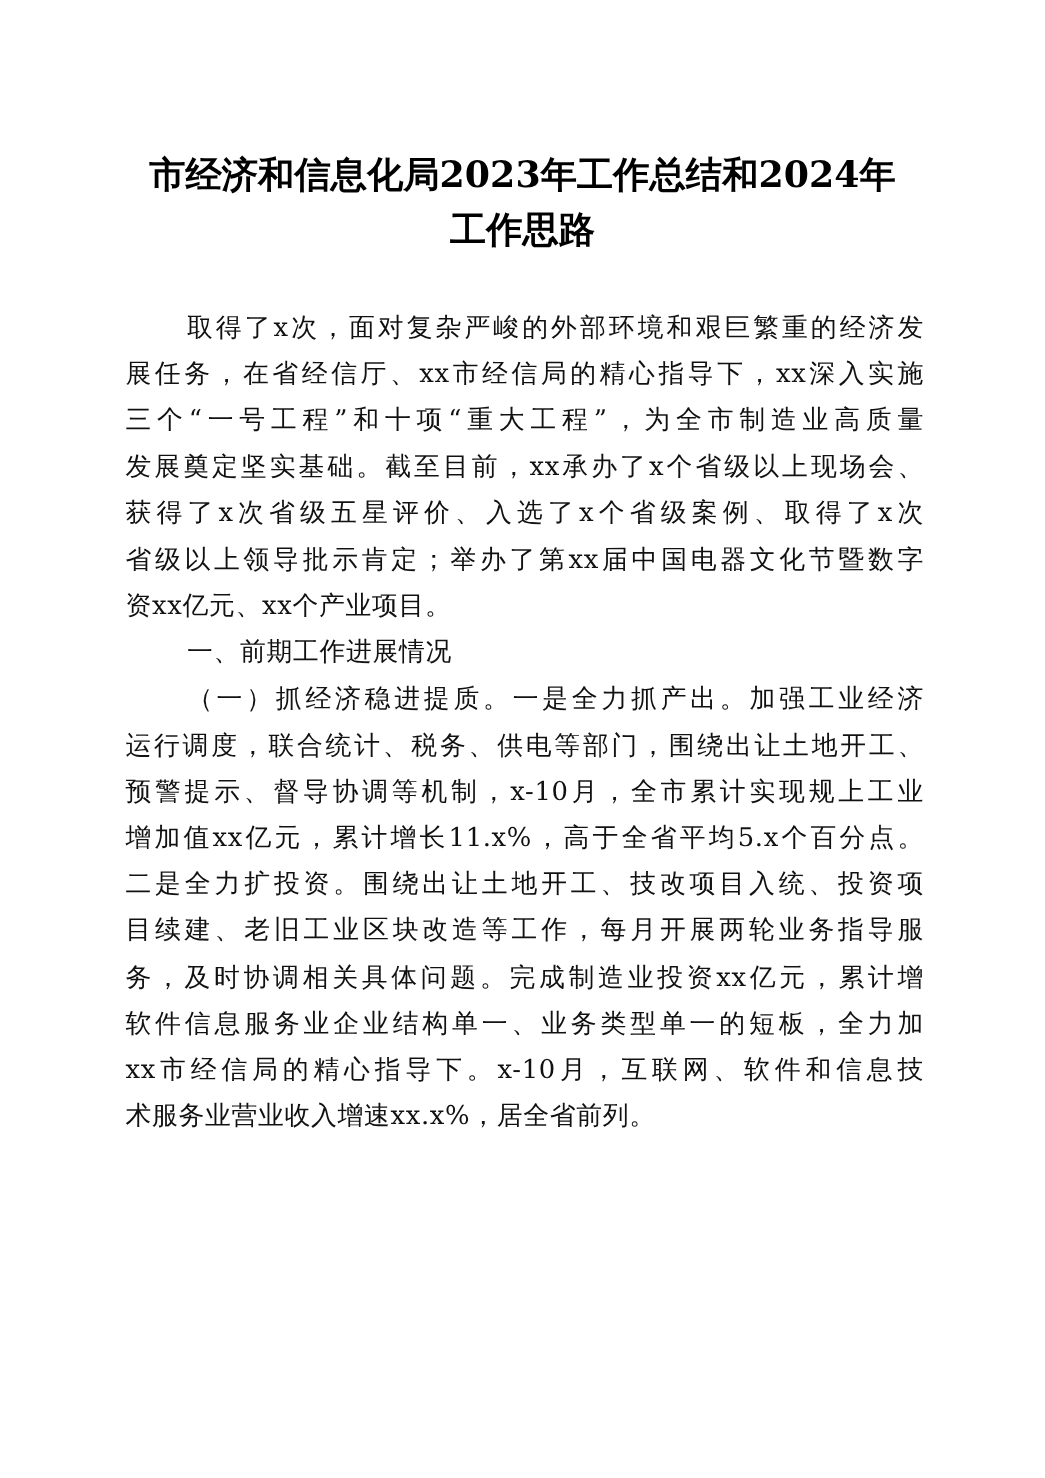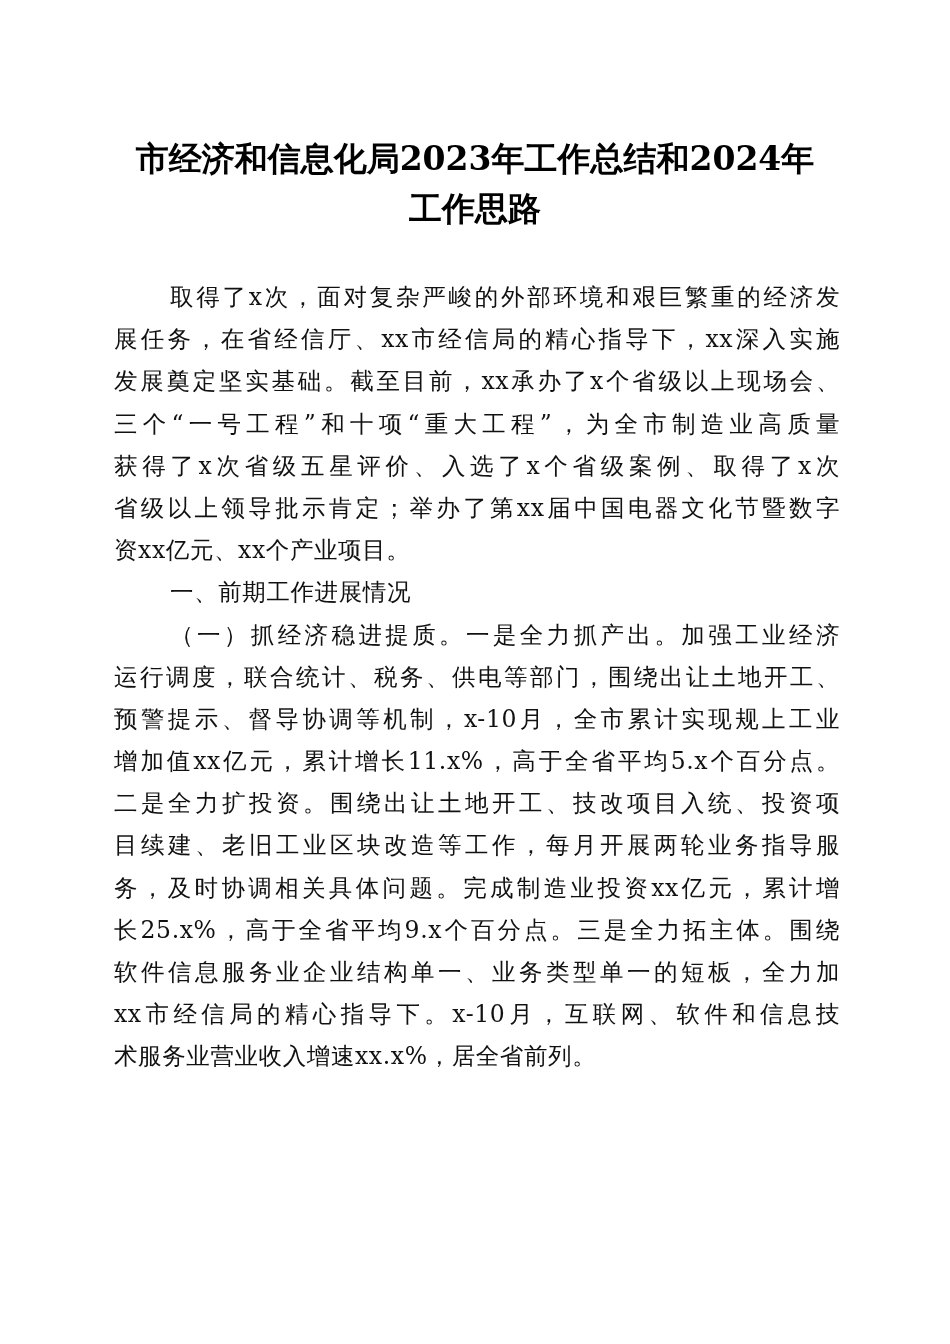--- a/index.html
+++ b/index.html
@@ -70,36 +70,35 @@
 
   <div class="title">
     <span class="line">市经济和信息化局2023年工作总结和2024年</span>
     <span class="line">工作思路</span>
   </div>
 
   <div class="body">
     <div>
       <span class="ln indent">取得了x次，面对复杂严峻的外部环境和艰巨繁重的经济发</span>
       <span class="ln">展任务，在省经信厅、xx市经信局的精心指导下，xx深入实施</span>
+      <span class="ln">三个“一号工程”和十项“重大工程”，为全市制造业高质量</span>
       <span class="ln">发展奠定坚实基础。截至目前，xx承办了x个省级以上现场会、</span>
-      <span class="ln">三个“一号工程”和十项“重大工程”，为全市制造业高质量</span>
       <span class="ln">获得了x次省级五星评价、入选了x个省级案例、取得了x次</span>
       <span class="ln">省级以上领导批示肯定；举办了第xx届中国电器文化节暨数字</span>
       <span class="ln last">资xx亿元、xx个产业项目。</span>
     </div>
 
     <span class="ln indent heading1">一、前期工作进展情况</span>
 
     <div>
       <span class="ln indent"><span class="sub-bold">（一）抓经济稳进提质。</span><span>一是全力抓产出。加强工业经济</span></span>
       <span class="ln">运行调度，联合统计、税务、供电等部门，围绕出让土地开工、</span>
       <span class="ln">预警提示、督导协调等机制，x-10月，全市累计实现规上工业</span>
       <span class="ln">增加值xx亿元，累计增长11.x%，高于全省平均5.x个百分点。</span>
       <span class="ln">二是全力扩投资。围绕出让土地开工、技改项目入统、投资项</span>
       <span class="ln">目续建、老旧工业区块改造等工作，每月开展两轮业务指导服</span>
       <span class="ln">务，及时协调相关具体问题。完成制造业投资xx亿元，累计增</span>
-      <span class="ln">长25.x%，高于全省平均9.x个百分点。三是全力拓主体。围绕</span>
       <span class="ln">软件信息服务业企业结构单一、业务类型单一的短板，全力加</span>
       <span class="ln">xx市经信局的精心指导下。x-10月，互联网、软件和信息技</span>
       <span class="ln last">术服务业营业收入增速xx.x%，居全省前列。</span>
     </div>
   </div>
 </div>
 
 </body></html>

